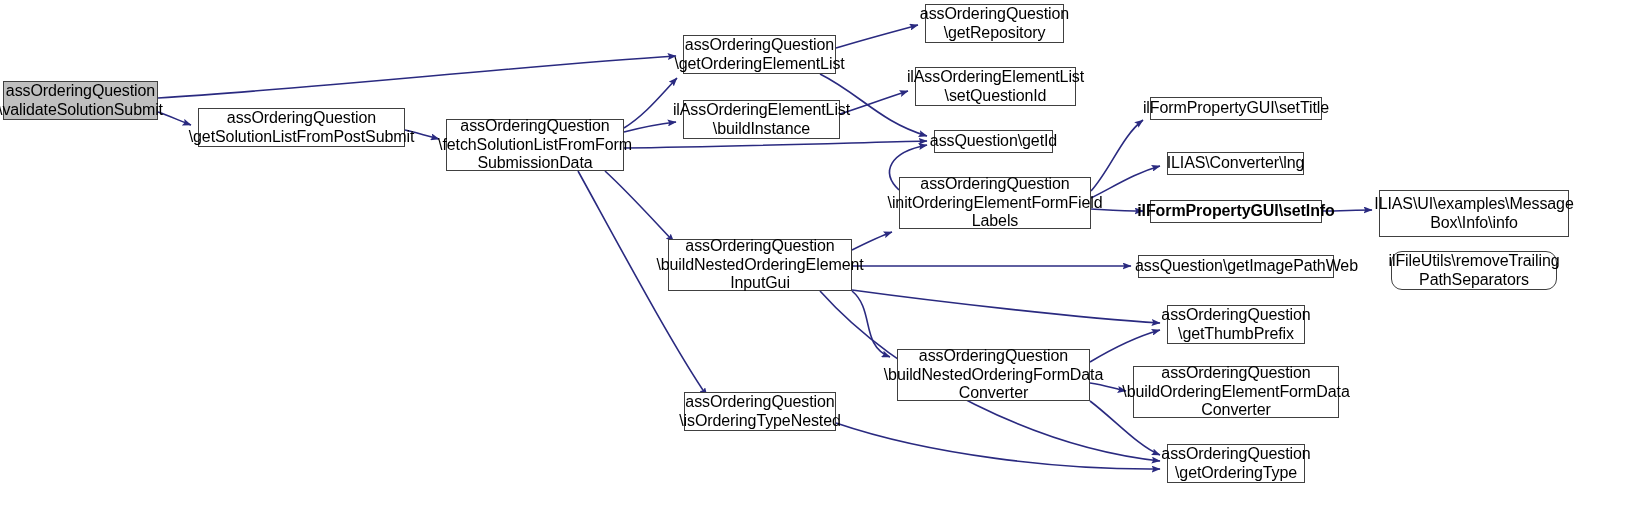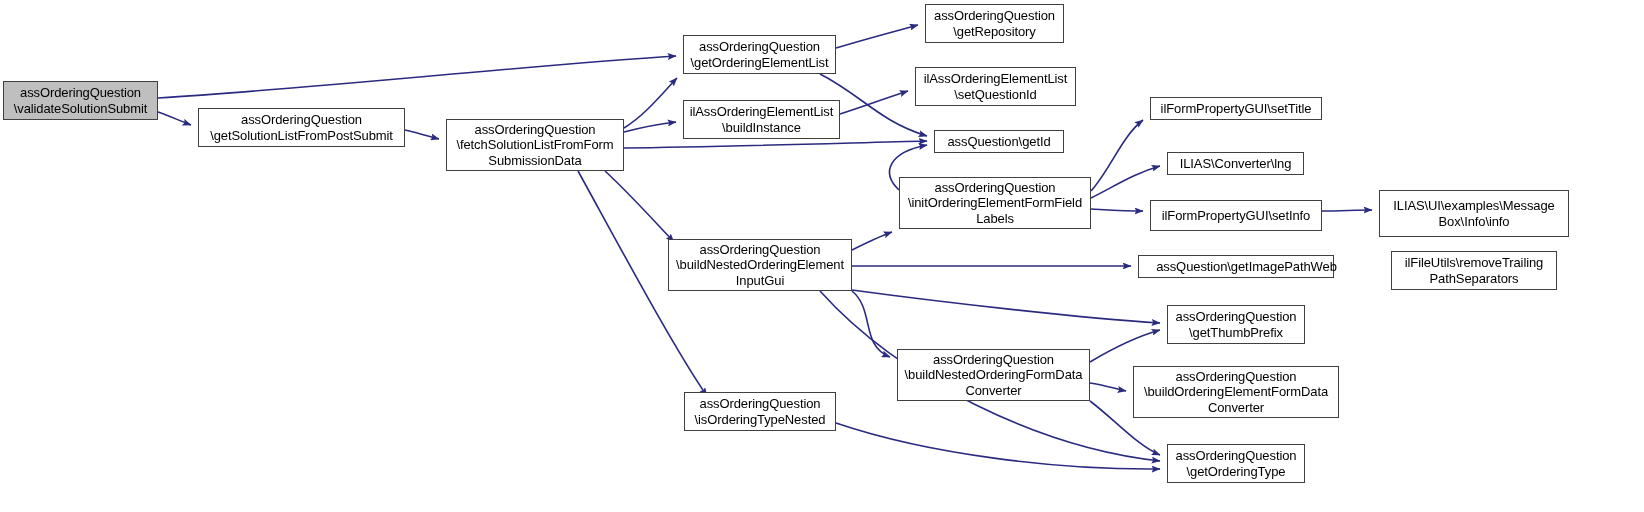--- a/index.html
+++ b/index.html
@@ -26,21 +26,21 @@
   .node {
     position: absolute;
     box-sizing: border-box;
     border: 1px solid #404040;
     background: #ffffff;
     color: #000000;
     display: flex;
     align-items: center;
     justify-content: center;
     text-align: center;
-    font-size: 13px;
+    font-size: 16px;
     line-height: 1.18;
     letter-spacing: -0.1px;
     white-space: pre-line;
     padding: 1px 4px;
   }
   .node.highlight {
     background: #bfbfbf;
     border-color: #404040;
   }
 </style>
@@ -93,39 +93,39 @@
 \fetchSolutionListFromForm
 SubmissionData</div>
       <div class="node" style="left: 683px; top: 35px; width: 153px; height: 39px;">assOrderingQuestion
 \getOrderingElementList</div>
       <div class="node" style="left: 683px; top: 100px; width: 157px; height: 39px;">ilAssOrderingElementList
 \buildInstance</div>
       <div class="node" style="left: 925px; top: 4px; width: 139px; height: 39px;">assOrderingQuestion
 \getRepository</div>
       <div class="node" style="left: 915px; top: 67px; width: 161px; height: 39px;">ilAssOrderingElementList
 \setQuestionId</div>
-      <div class="node" style="left: 934px; top: 130px; width: 130px; height: 23px;">assQuestion\getId</div>
+      <div class="node" style="left: 934px; top: 130px; width: 119px; height: 23px;">assQuestion\getId</div>
       <div class="node" style="left: 899px; top: 177px; width: 192px; height: 52px;">assOrderingQuestion
 \initOrderingElementFormField
 Labels</div>
       <div class="node" style="left: 668px; top: 239px; width: 184px; height: 52px;">assOrderingQuestion
 \buildNestedOrderingElement
 InputGui</div>
       <div class="node" style="left: 684px; top: 392px; width: 152px; height: 39px;">assOrderingQuestion
 \isOrderingTypeNested</div>
       <div class="node" style="left: 897px; top: 349px; width: 193px; height: 52px;">assOrderingQuestion
 \buildNestedOrderingFormData
 Converter</div>
       <div class="node" style="left: 1150px; top: 97px; width: 172px; height: 23px;">ilFormPropertyGUI\setTitle</div>
       <div class="node" style="left: 1167px; top: 152px; width: 137px; height: 23px;">ILIAS\Converter\lng</div>
-      <div class="node" style="left: 1150px; top: 200px; width: 172px; height: 31px;">ilFormPropertyGUI\setInfo</div>
+      <div class="node" style="left: 1150px; top: 200px; width: 172px; height: 23px; font-weight: bold;">ilFormPropertyGUI\setInfo</div>
       <div class="node" style="left: 1379px; top: 190px; width: 190px; height: 47px;">ILIAS\UI\examples\Message
 Box\Info\info</div>
       <div class="node" style="left: 1138px; top: 255px; width: 196px; height: 23px; padding-left: 25px;">assQuestion\getImagePathWeb</div>
-      <div class="node" style="left: 1391px; top: 251px; width: 166px; height: 39px;">ilFileUtils\removeTrailing
+      <div class="node" style="left: 1391px; top: 251px; width: 166px; height: 39px; border-radius: 11px;">ilFileUtils\removeTrailing
 PathSeparators</div>
       <div class="node" style="left: 1167px; top: 305px; width: 138px; height: 39px;">assOrderingQuestion
 \getThumbPrefix</div>
       <div class="node" style="left: 1133px; top: 366px; width: 206px; height: 52px;">assOrderingQuestion
 \buildOrderingElementFormData
 Converter</div>
       <div class="node" style="left: 1167px; top: 444px; width: 138px; height: 39px;">assOrderingQuestion
 \getOrderingType</div>
     </div>
 

